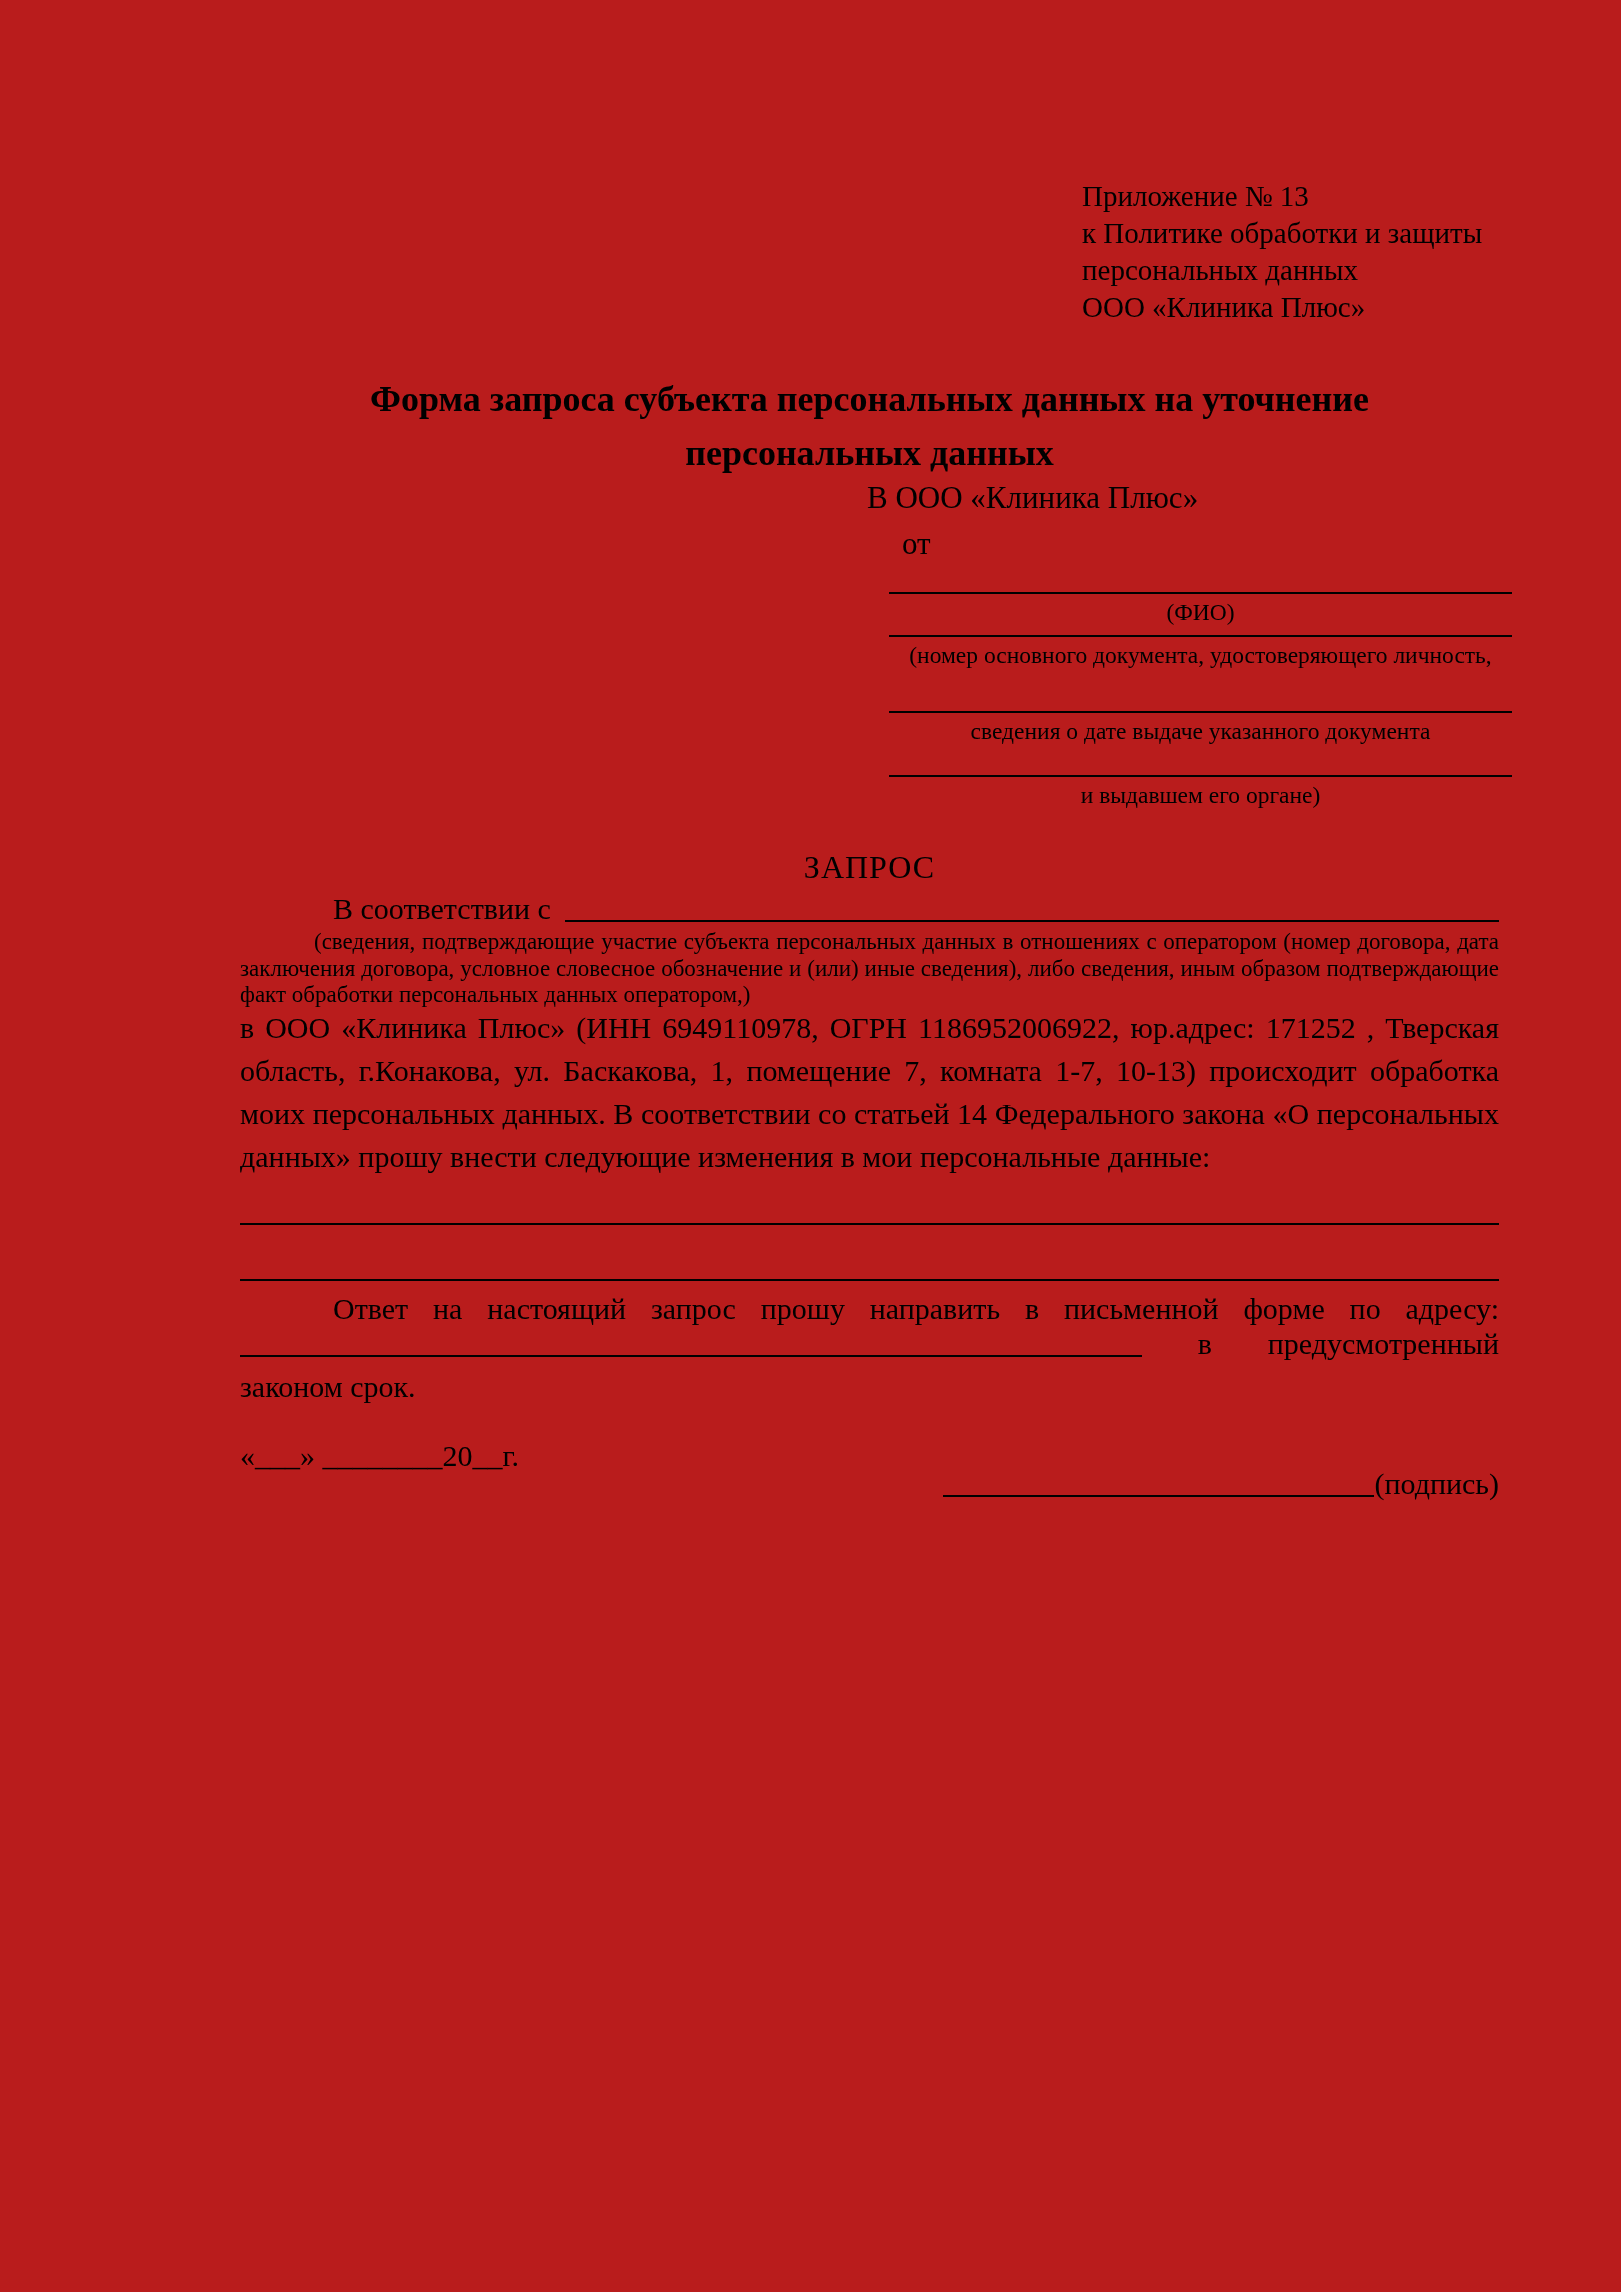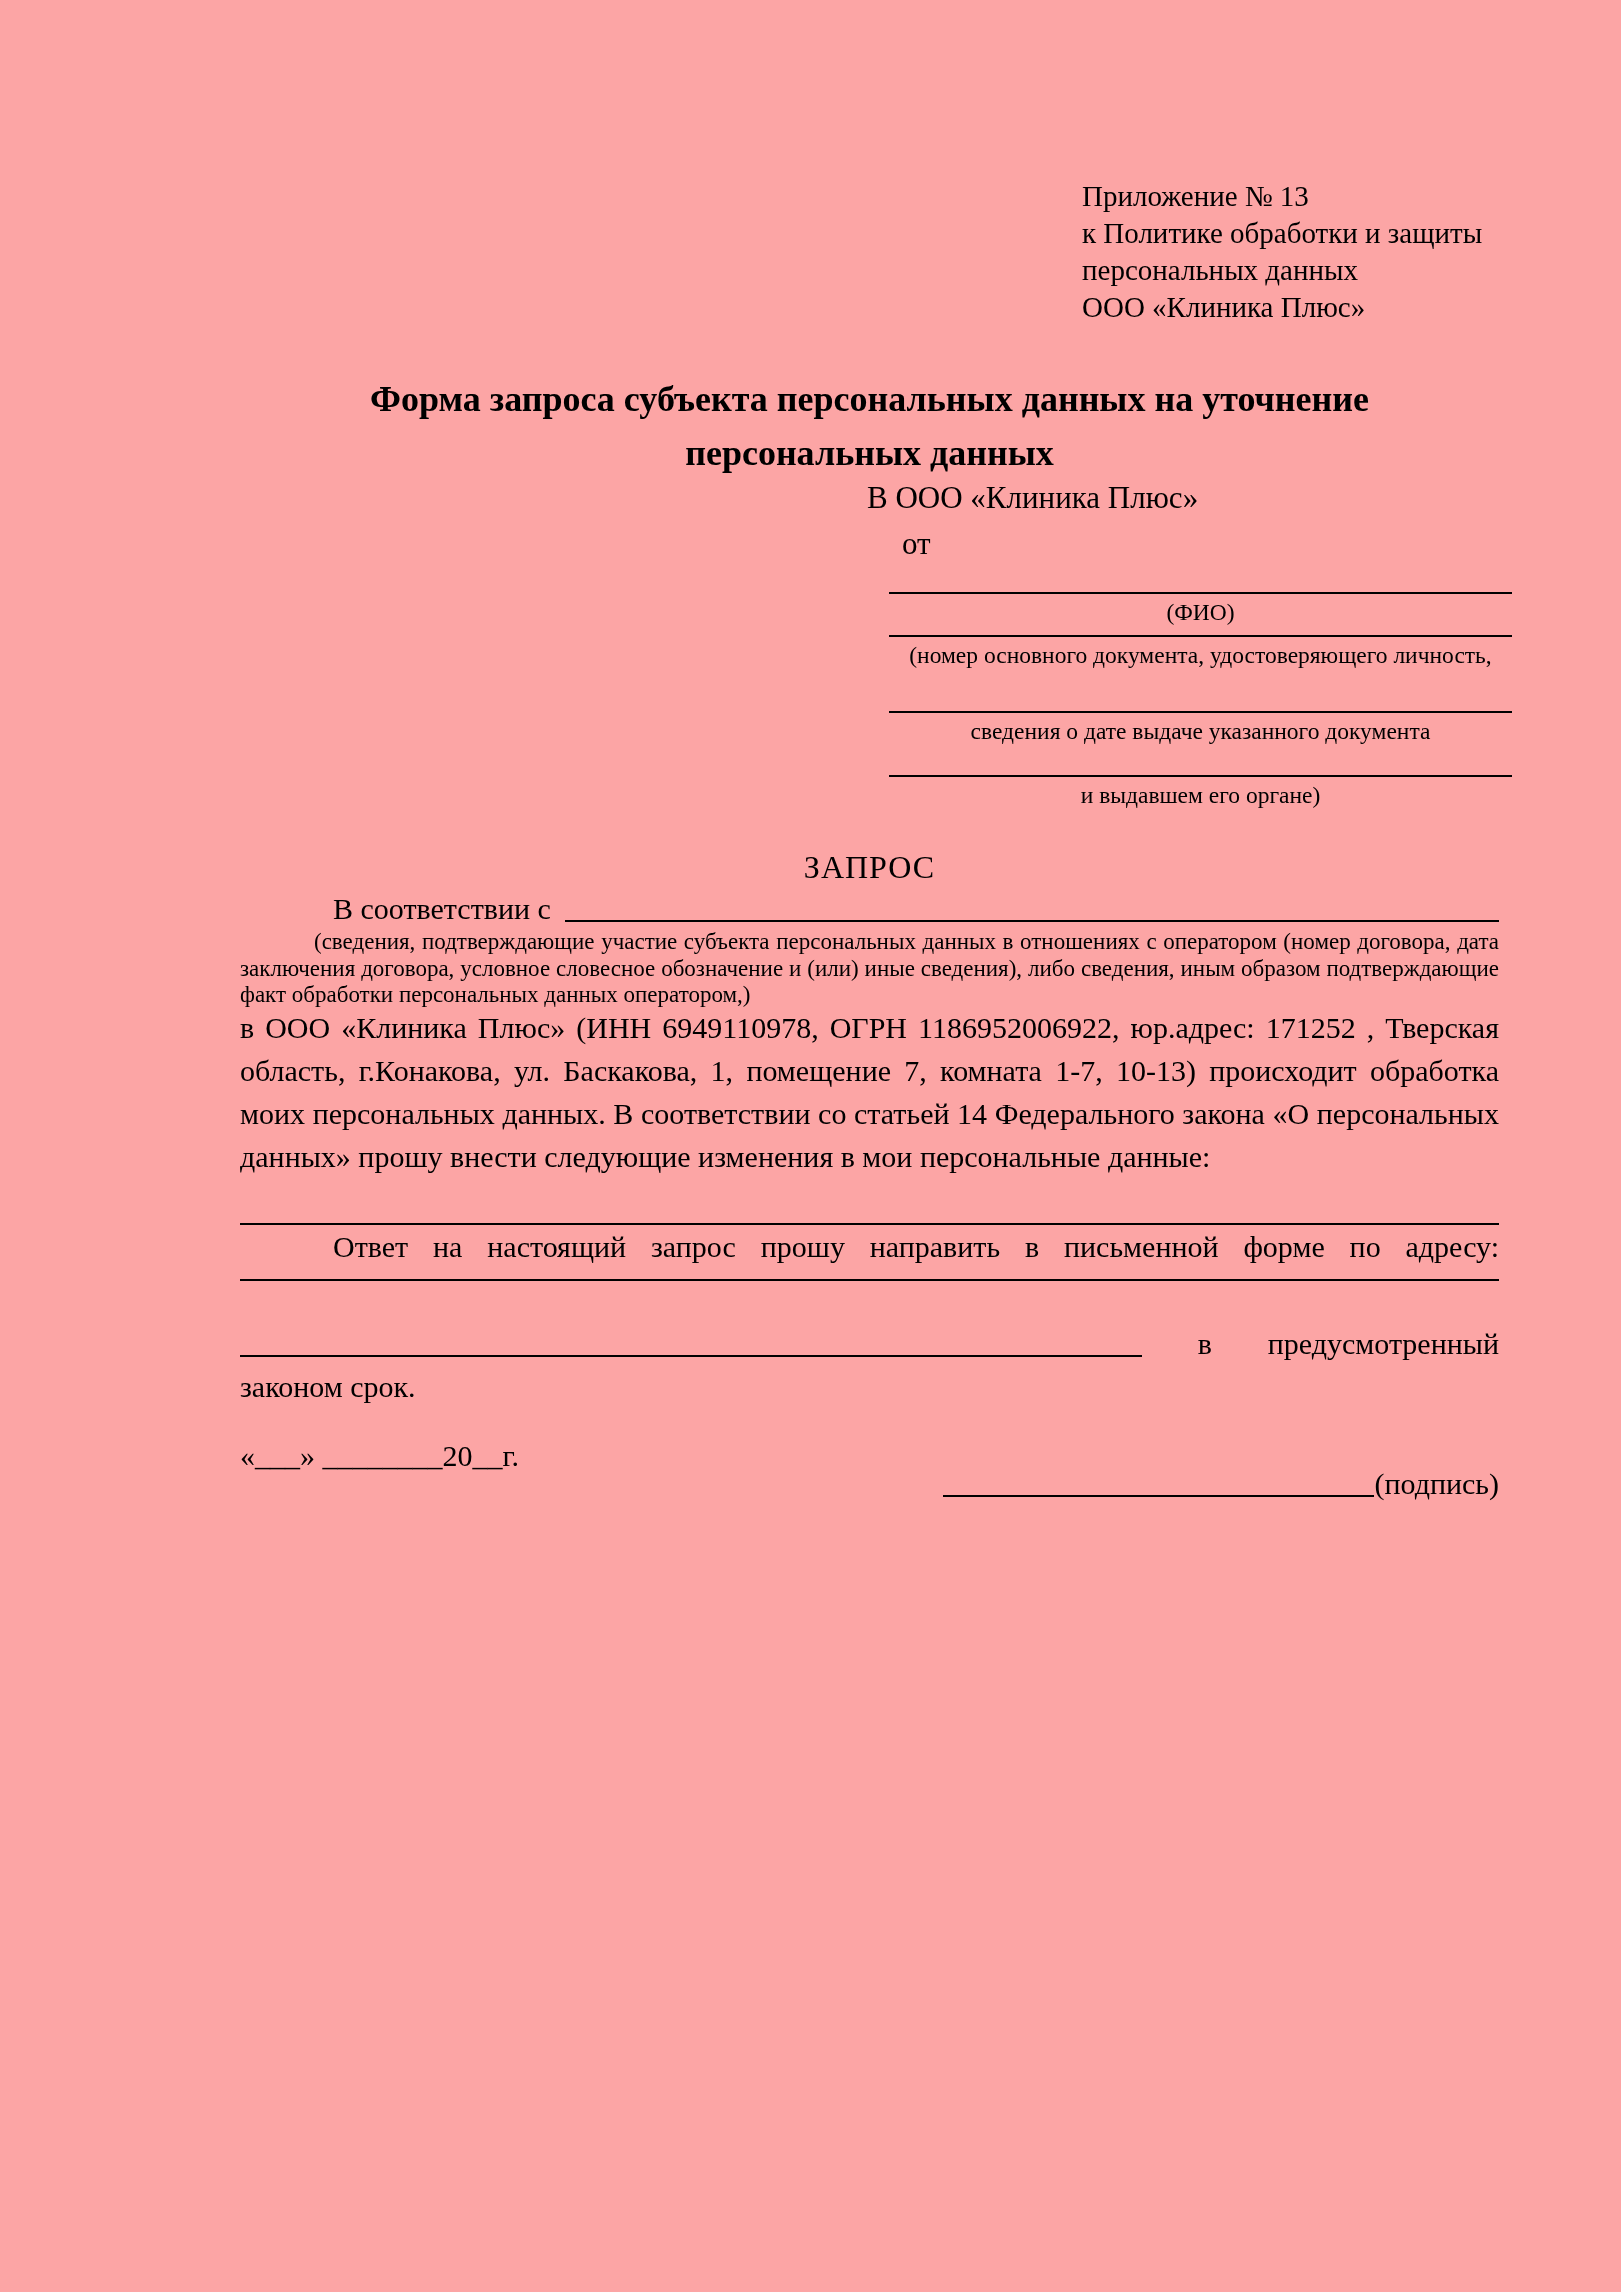--- a/index.html
+++ b/index.html
@@ -1,19 +1,19 @@
 <!DOCTYPE html>
 <html lang="ru"><head>
 <meta charset="utf-8">
 <style>
   html,body { margin:0; padding:0; background:#ffffff; }
   .page {
     position:relative;
     width:1621px; height:2293px;
-    background:#fca5a5;
+    background:#b91c1c;
     color:#000;
     font-family:"Liberation Serif","DejaVu Serif",serif;
     overflow:hidden;
   }
   .abs { position:absolute; }
 
   
   .header-note { left:1082px; top:178px; font-size:29px; line-height:37px; }
 
   
@@ -53,21 +53,21 @@
   .body-par {
     left:240px; top:1006px; width:1259px;
     font-size:30px; line-height:43px;
     text-align:justify;
   }
 
   .blank-1 { left:240px; top:1223px; width:1259px; }
   .blank-2 { left:240px; top:1279px; width:1259px; }
 
   .answer-1 {
-    left:240px; top:1228px; width:1259px;
+    left:240px; top:1290px; width:1259px;
     font-size:30px; line-height:37px;
     text-indent:93px;
     text-align:justify; text-align-last:justify;
   }
   .answer-2 {
     left:240px; top:1325px; width:1259px; height:37px;
     display:flex; justify-content:space-between; align-items:flex-end;
     font-size:30px; line-height:37px;
   }
   .answer-2 .addr-line { width:902px; border-bottom:2.9px solid #000; margin-bottom:4.9px; }

